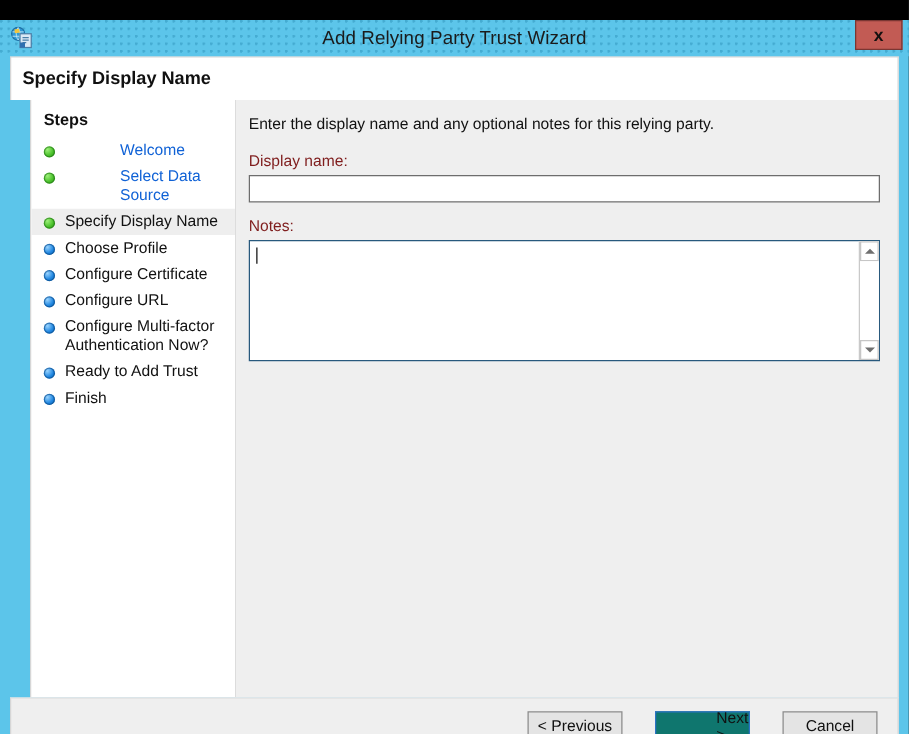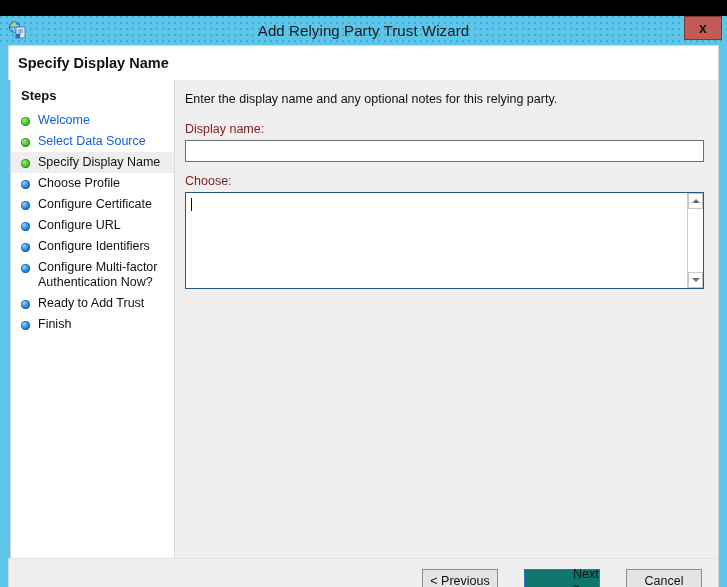--- a/index.html
+++ b/index.html
@@ -79,21 +79,21 @@
     padding-left: 9px;
   }
   .header-title {
     font-size: 14.5px;
     font-weight: bold;
     color: #111111;
   }
 
   
   .body {
-    margin: 0 8px 0 10px;
+    margin: 0 8px 0 24px;
     flex: 1 1 auto;
     display: flex;
     border-left: 1px solid #d6d6d6;
     border-right: 1px solid #d6d6d6;
     background: #eeeeee;
     overflow: hidden;
   }
 
   
   .sidebar {
@@ -111,21 +111,21 @@
     padding: 0 0 7px 10px;
   }
   .step {
     display: flex;
     align-items: flex-start;
     padding: 3px 4px 3px 10px;
     min-height: 21px;
     cursor: default;
   }
   .step.current { background: #eeeeee; }
-  .step.link { cursor: pointer; }
+  .step.link { cursor: pointer; gap: 44px; }
   .bullet {
     flex: 0 0 9px;
     width: 9px; height: 9px;
     border-radius: 50%;
     margin-top: 4px;
     margin-right: 8px;
   }
   .bullet.done {
     background: radial-gradient(circle at 32% 30%, #9ef07a 0%, #49c02a 55%, #2e8e17 100%);
     box-shadow: inset 0 0 0 1px rgba(30,110,20,.55);
@@ -310,24 +310,20 @@
           <div class="step">
             <span class="bullet todo"></span>
             <span class="step-label">Configure Certificate</span>
           </div>
           <div class="step">
             <span class="bullet todo"></span>
             <span class="step-label">Configure URL</span>
           </div>
           <div class="step">
             <span class="bullet todo"></span>
-            <span class="step-label">Configure Identifiers</span>
-          </div>
-          <div class="step">
-            <span class="bullet todo"></span>
             <span class="step-label">Configure Multi-factor Authentication Now?</span>
           </div>
           <div class="step">
             <span class="bullet todo"></span>
             <span class="step-label">Ready to Add Trust</span>
           </div>
           <div class="step">
             <span class="bullet todo"></span>
             <span class="step-label">Finish</span>
           </div>
@@ -335,21 +331,21 @@
     </div>
 
     <div class="content">
       <div class="intro">Enter the display name and any optional notes for this relying party.</div>
 
       <div class="field-label">Display name:</div>
       <input class="text-input" type="text" placeholder="" value="" style="">
 
       <div class="spacer-1"></div>
 
-      <div class="field-label">Choose:</div>
+      <div class="field-label">Notes:</div>
       <div class="notes-wrap">
         <textarea class="notes-area" placeholder="" style=""></textarea>
         <span class="caret"></span>
         <div class="scrollbar">
           <div class="sb-btn">
             <span class="sb-arrow up"></span>
           </div>
           <div class="sb-track"></div>
           <div class="sb-btn">
             <span class="sb-arrow down"></span>

